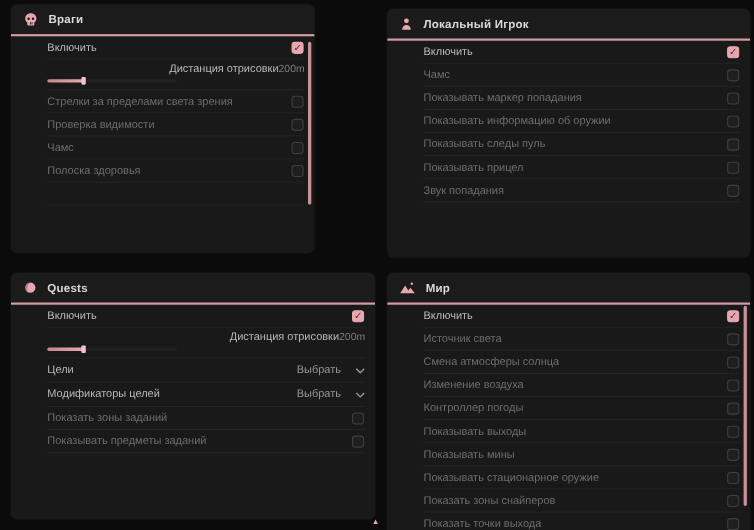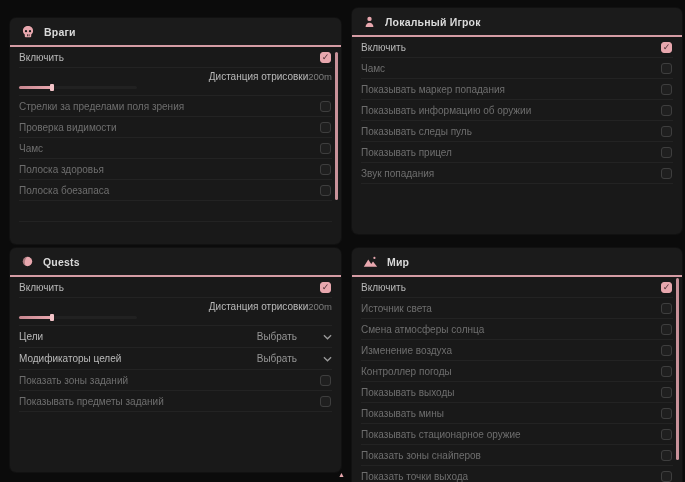--- a/index.html
+++ b/index.html
@@ -1,47 +1,47 @@
 <!DOCTYPE html>
 <html><head>
 <meta charset="utf-8">
 <style>
   html,body{margin:0;padding:0;background:#0b0b0b;}
   .page{position:relative;width:685px;height:482px;background:#0b0b0b;overflow:hidden;
         font-family:"Liberation Sans","DejaVu Sans",sans-serif;}
   .panel{position:absolute;background:#191919;border-radius:6px;overflow:hidden;
          box-shadow:0 0 0 1px #111;}
-  #panel-0{left:10px;top:18px;width:331px;height:226px;}
+  #panel-0{left:10px;top:4px;width:276px;height:226px;}
   #panel-1{left:352px;top:8px;width:330px;height:226px;}
   #panel-2{left:10px;top:248px;width:331px;height:224px;}
   #panel-3{left:352px;top:248px;width:330px;height:270px;}
   .phead{display:flex;align-items:center;gap:9px;height:27px;padding:0 11px;
          border-bottom:2px solid #d59ca4;background:#1b1b1b;}
   .hicon{display:flex;align-items:center;}
   .hicon svg{display:block;}
   .ptitle{font-size:10.5px;font-weight:bold;color:#dadada;letter-spacing:.2px;}
   .pbody{position:relative;padding:0 9px;}
   .row{display:flex;align-items:center;justify-content:space-between;height:20px;
-       border-bottom:1px solid #232323;}
+       border-bottom:1px solid #232323;margin-left:24px;}
   .row .label{font-size:10px;color:#b9b9b9;white-space:nowrap;}
   .row.dim .label{color:#6e6e6e;}
   .checkbox{width:11px;height:11px;border-radius:3px;border:1px solid #3e3e3e;background:#1f1f1f;
             box-sizing:border-box;display:flex;align-items:center;justify-content:center;
             margin-right:1px;flex:none;}
   .checkbox.checked{background:#e8a7ae;border-color:#e8a7ae;color:#4c2d33;
                     font-size:9px;font-weight:bold;line-height:1;}
   .row.slider{display:block;height:28px;padding-top:3px;box-sizing:border-box;}
   .srow{display:flex;justify-content:flex-end;align-items:center;}
   .value{font-size:9.5px;color:#7e7e7e;}
   .track{position:relative;margin-top:4px;width:118px;height:3px;background:#212121;border-radius:2px;}
   .fill{position:absolute;left:0;top:0;height:3px;border-radius:2px;
         background:linear-gradient(90deg,#c7868f,#e8a7ae);}
   .thumb{position:absolute;top:-2px;width:4px;height:7px;background:#f3c3c8;border-radius:1px;}
   .row.select{height:21px;}
-  .selctl{display:flex;align-items:center;gap:26px;}
+  .selctl{display:flex;align-items:center;gap:13px;}
   .selval{font-size:10px;color:#969696;}
   .chev{display:flex;align-items:center;}
   .sthumb{position:absolute;width:3px;right:3px;background:#c9929a;border-radius:2px;}
   .sthumb-0{top:34px;height:148px;}
   .sthumb-3{top:30px;height:182px;}
   .scrollup{position:absolute;left:338px;top:471px;color:#e8a7ae;font-size:7px;line-height:1;}
 </style>
 </head>
 <body>
 
@@ -68,37 +68,33 @@
           <div class="srow">
             <span class="label">Дистанция отрисовки</span>
             <span class="value">200m</span>
           </div>
           <div class="track">
             <div class="fill" style="width: 28%;"></div>
             <div class="thumb" style="left: calc(28% - 2px);"></div>
           </div>
         </div>
         <div class="row dim">
-          <span class="label">Стрелки за пределами поля зрения</span>
+          <span class="label">Стрелки за пределами света зрения</span>
           <span class="checkbox"></span>
         </div>
         <div class="row dim">
           <span class="label">Проверка видимости</span>
           <span class="checkbox"></span>
         </div>
         <div class="row dim">
           <span class="label">Чамс</span>
           <span class="checkbox"></span>
         </div>
         <div class="row dim">
           <span class="label">Полоска здоровья</span>
-          <span class="checkbox"></span>
-        </div>
-        <div class="row dim">
-          <span class="label">Полоска боезапаса</span>
           <span class="checkbox"></span>
         </div>
         <div class="row dim"></div>
       </div>
   <div class="sthumb sthumb-0"></div>
     </section>
 
   <section class="panel" id="panel-1">
     <header class="phead">
       <span class="hicon">

